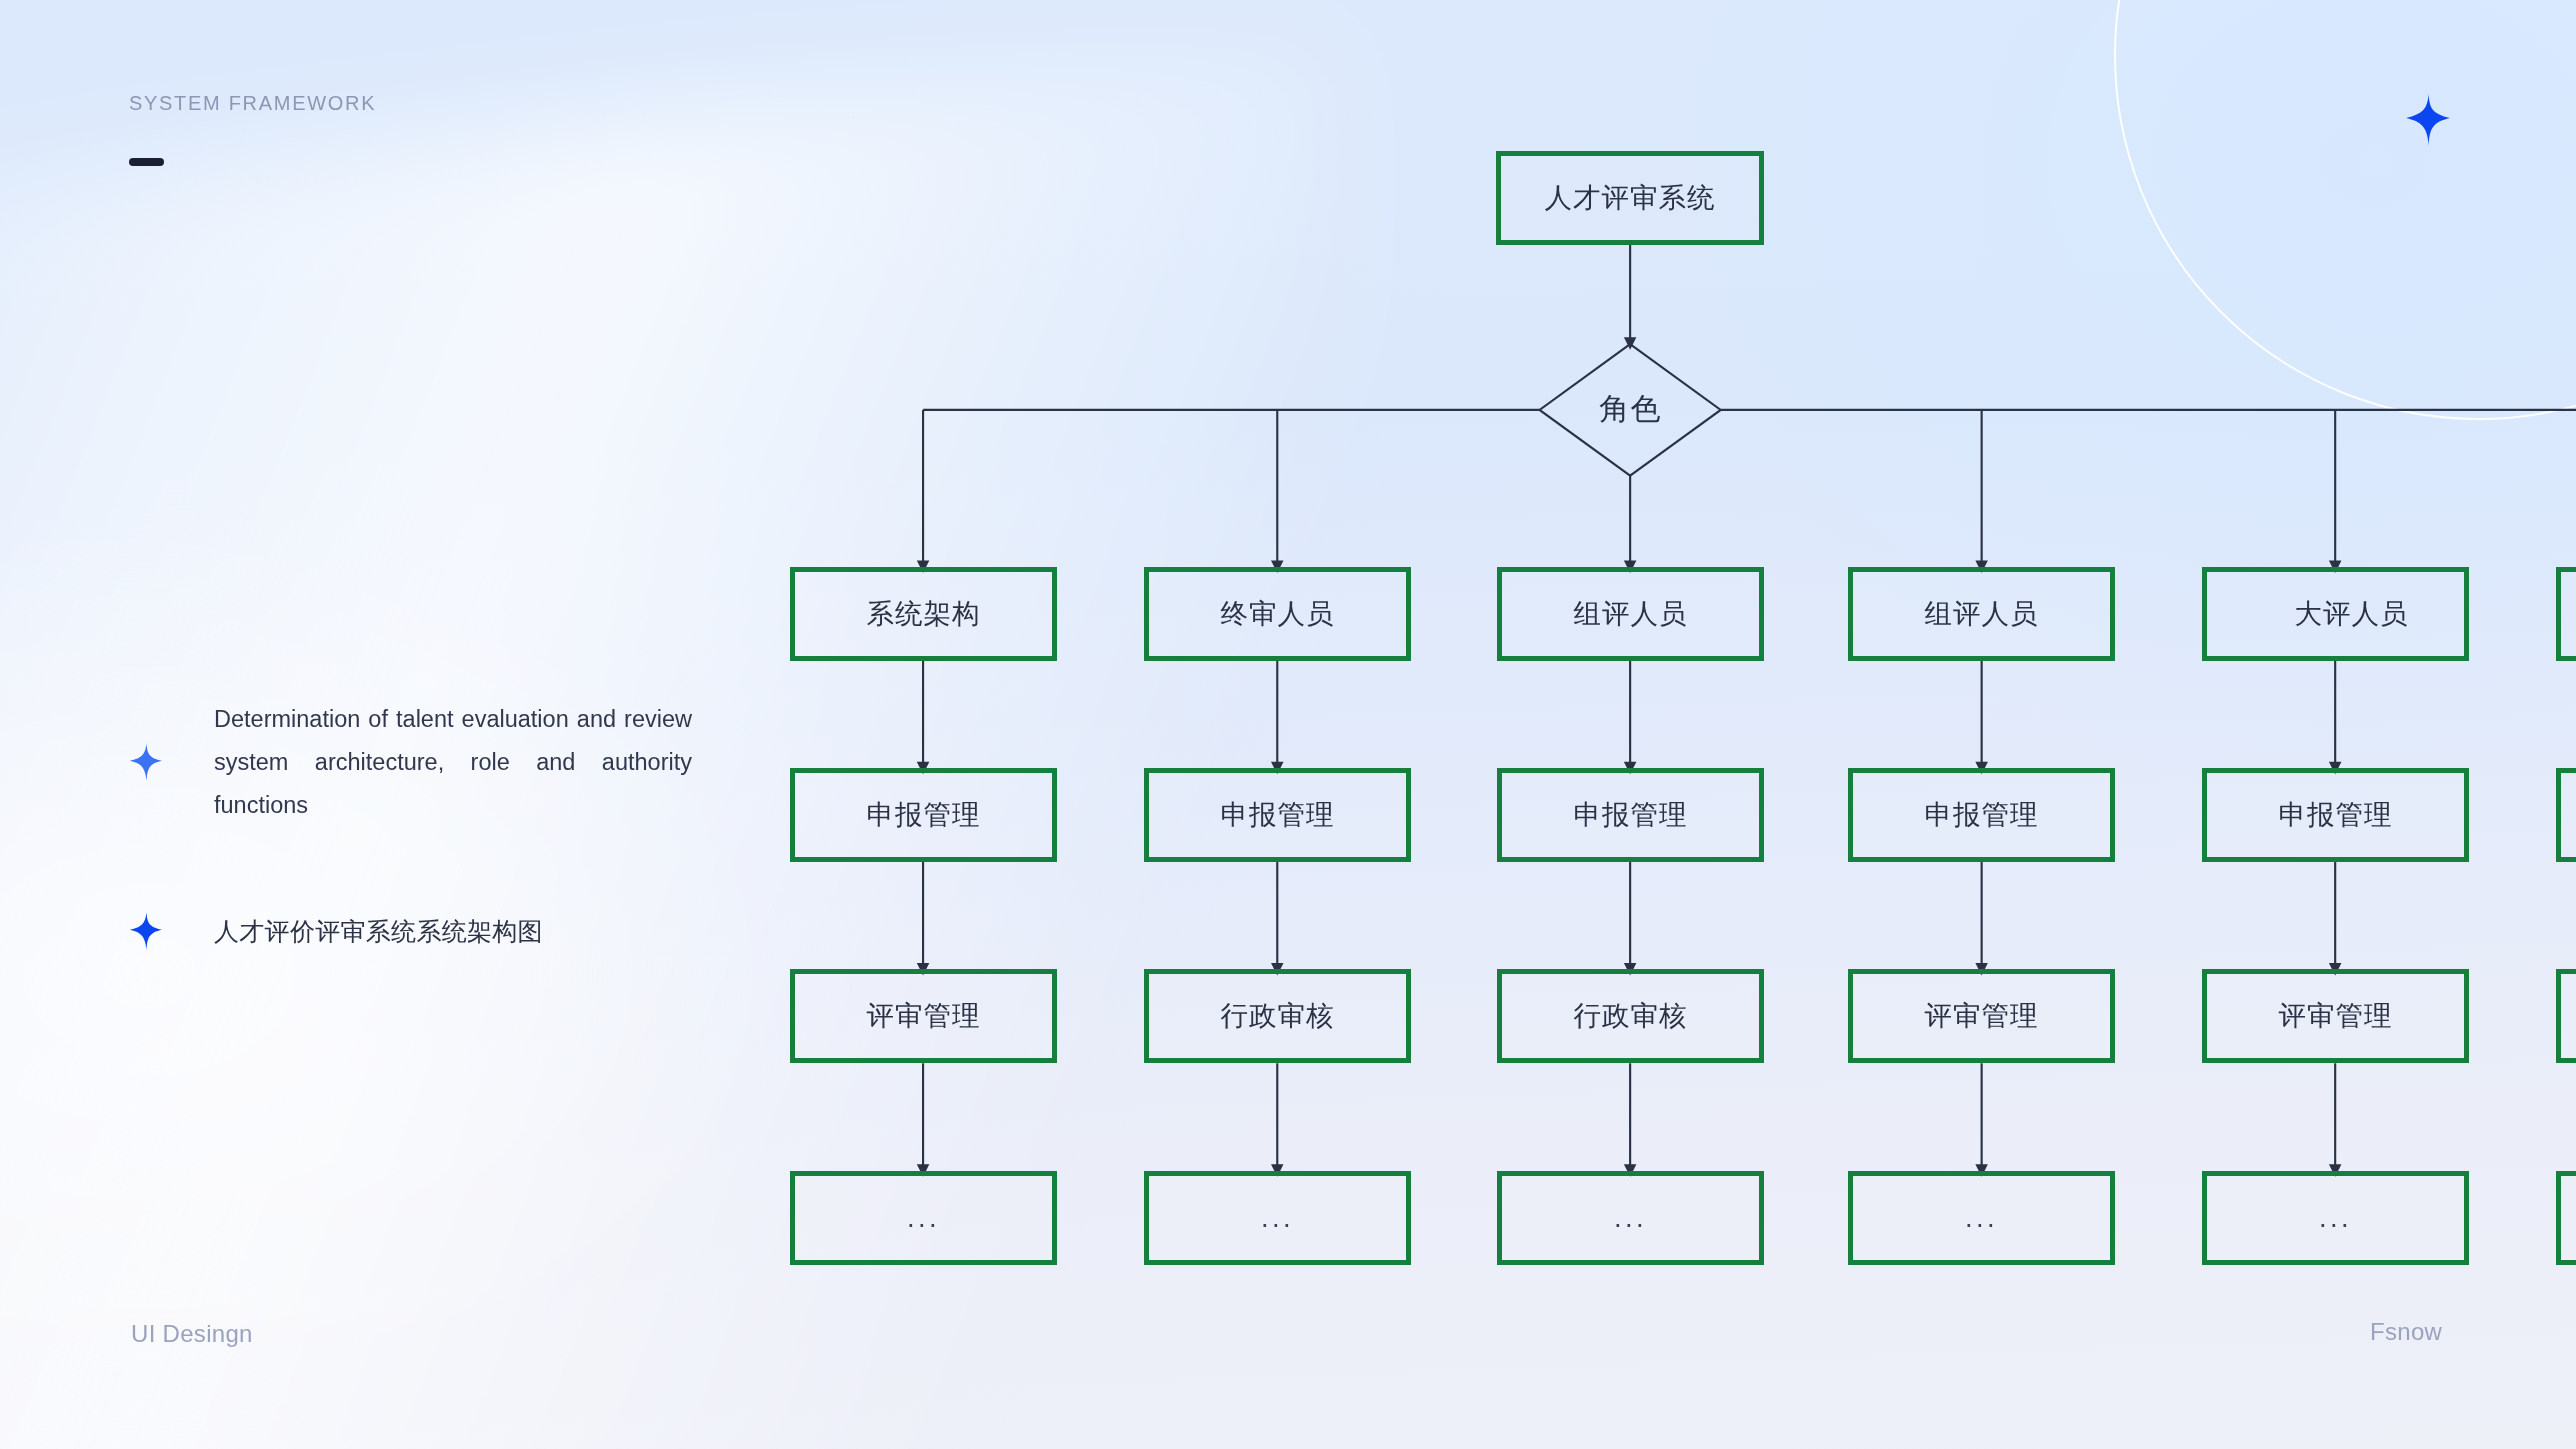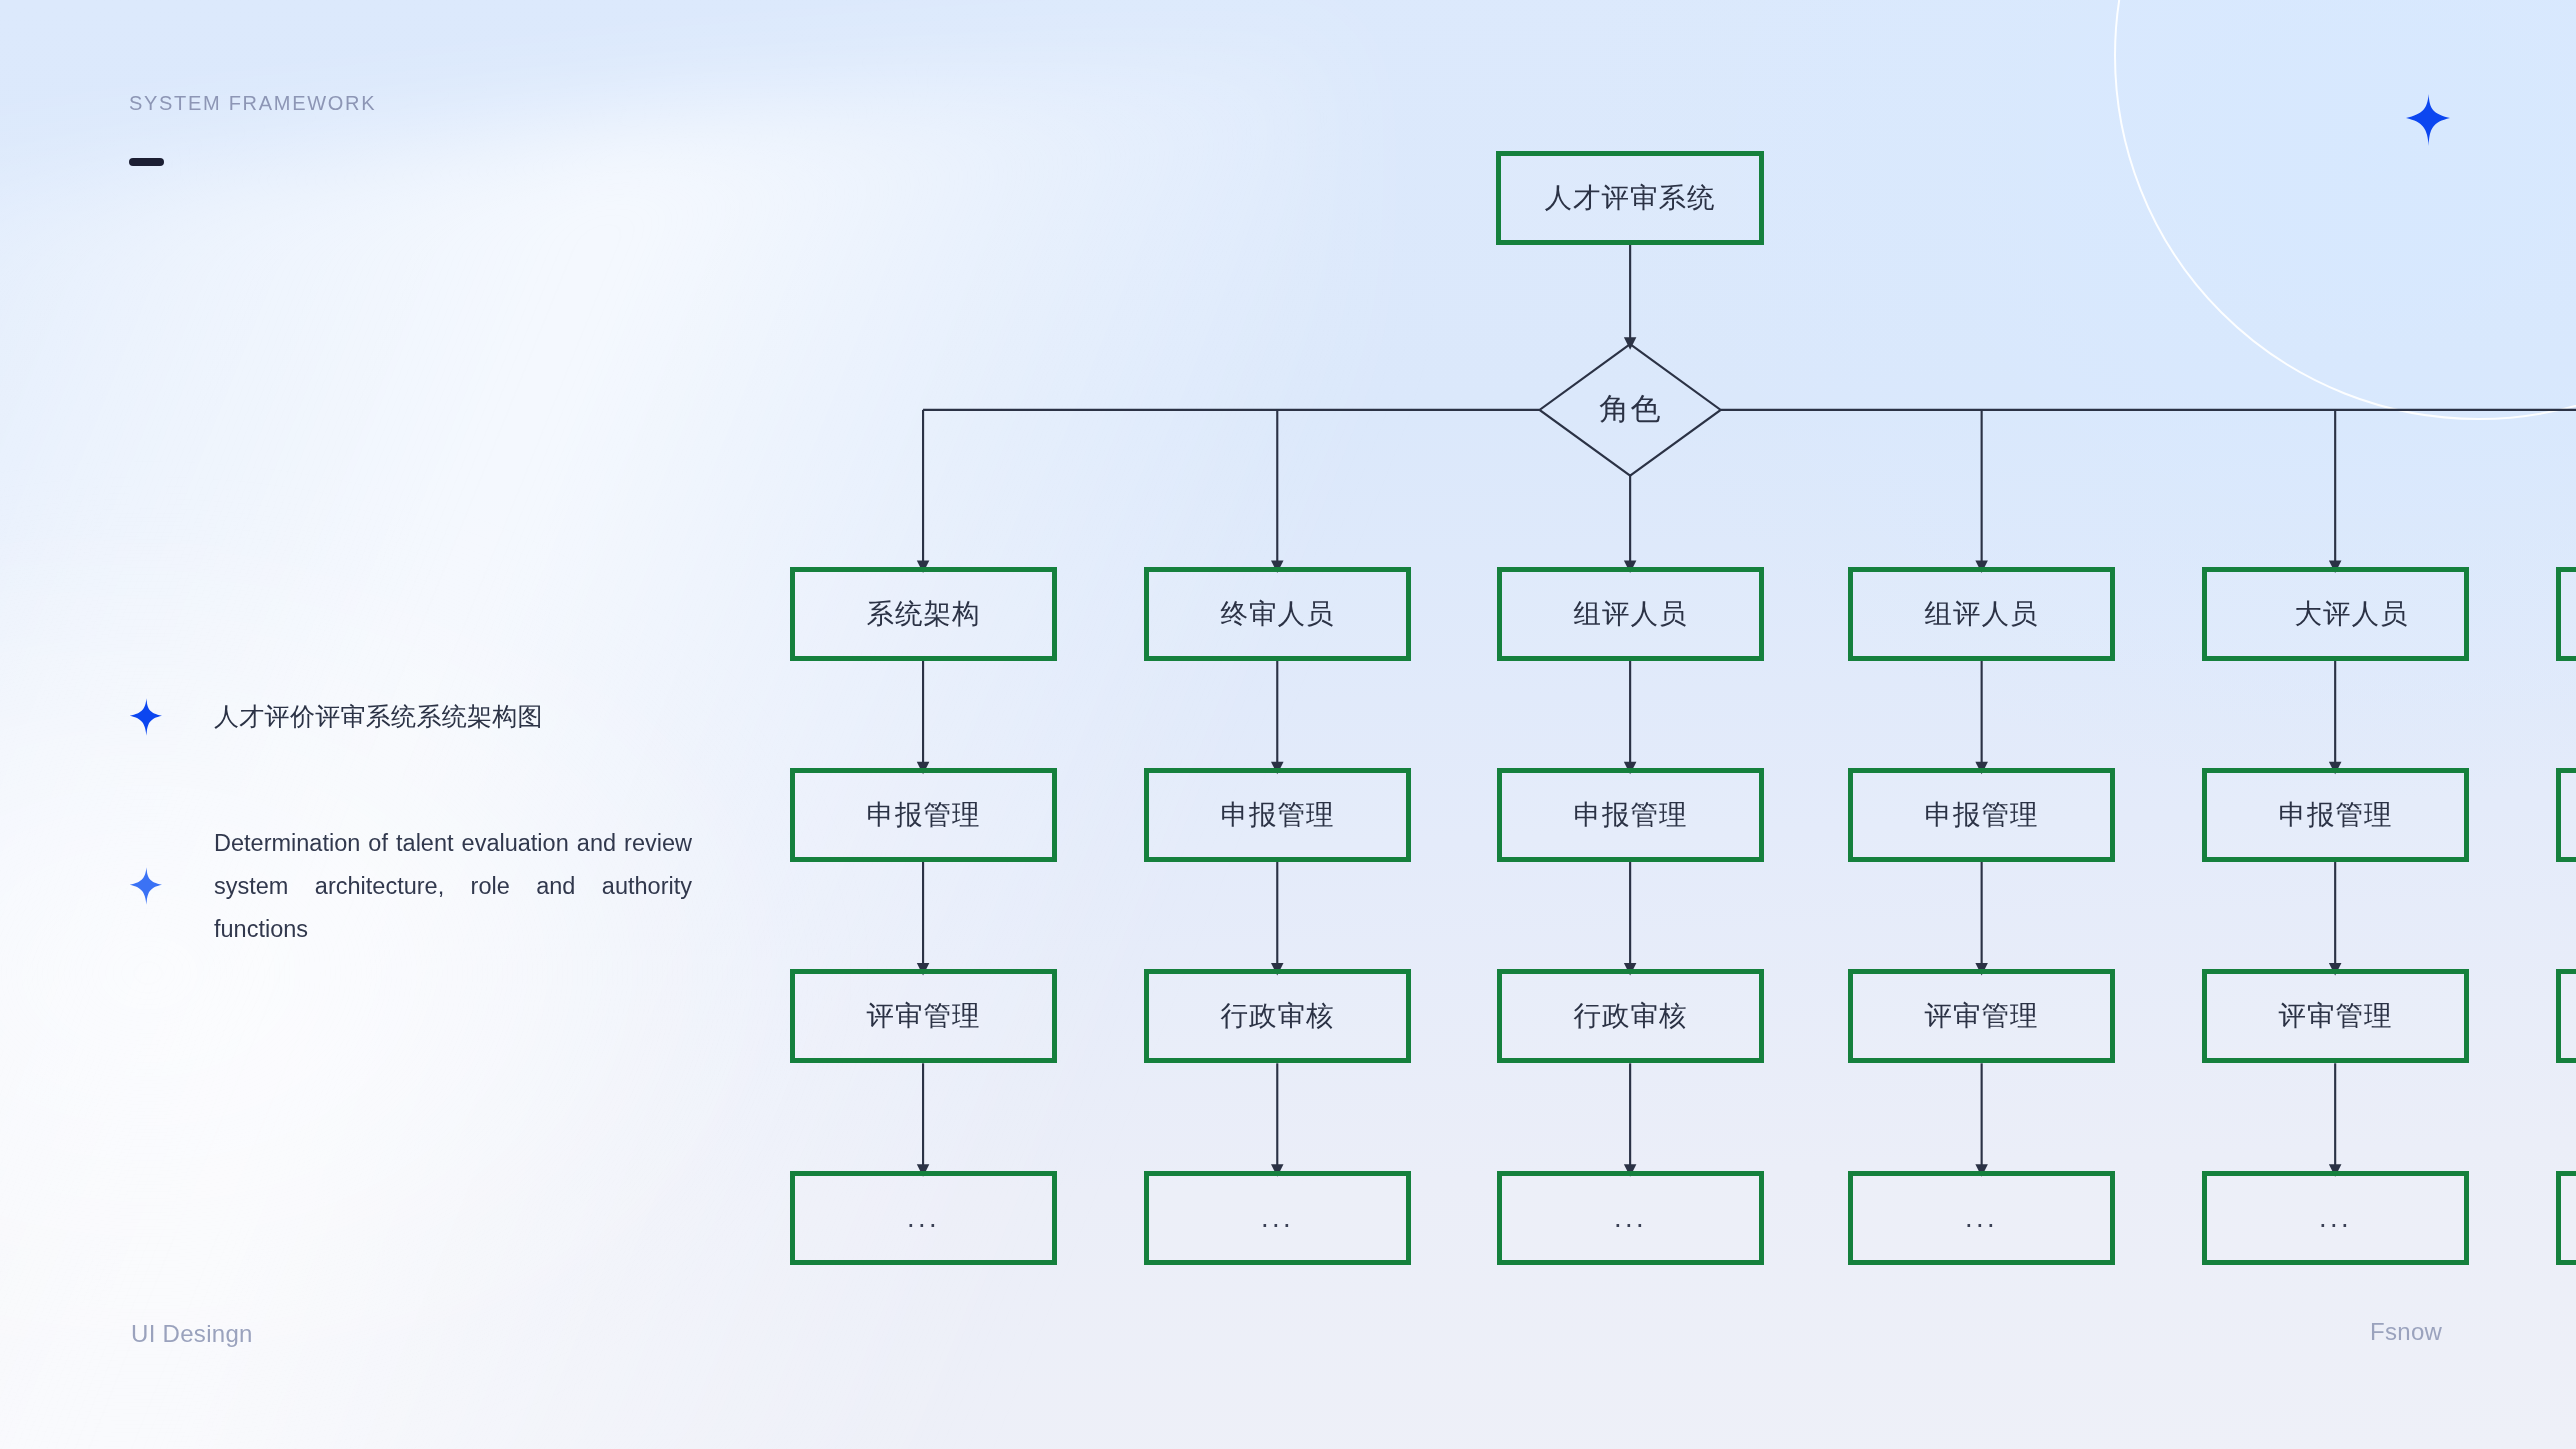--- a/index.html
+++ b/index.html
@@ -104,29 +104,29 @@
 </svg>
 
 <div id="header">
   <div id="page-subtitle">SYSTEM FRAMEWORK</div>
   <div id="title-rule"></div>
 </div>
 
 <div id="bullets">
   <div class="bullet-row">
     <svg class="bullet-star" viewBox="0 0 52 56">
+      <path d="M29 0 C30 16 33 22 52 26 C33 30 30 38 29 56 C27 38 23 30 4 26 C23 22 27 16 29 0 Z" fill="#3b72f5"></path>
+    </svg>
+    <div class="bullet-text-en">Determination of talent evaluation and review system architecture, role and authority functions</div>
+  </div>
+  <div class="bullet-row">
+    <svg class="bullet-star" viewBox="0 0 52 56">
       <path d="M29 0 C30 16 33 22 52 26 C33 30 30 38 29 56 C27 38 23 30 4 26 C23 22 27 16 29 0 Z" fill="#0c46f0"></path>
     </svg>
     <div class="bullet-text-cn">人才评价评审系统系统架构图</div>
-  </div>
-  <div class="bullet-row">
-    <svg class="bullet-star" viewBox="0 0 52 56">
-      <path d="M29 0 C30 16 33 22 52 26 C33 30 30 38 29 56 C27 38 23 30 4 26 C23 22 27 16 29 0 Z" fill="#3b72f5"></path>
-    </svg>
-    <div class="bullet-text-en">Determination of talent evaluation and review system architecture, role and authority functions</div>
   </div>
 </div>
 
 <div id="footer-left">UI Desingn</div>
 <div id="footer-right">Fsnow</div>
 
 <div id="flow">
   <svg width="2576" height="1449" viewBox="0 0 3840 2160">
     <defs>
       <marker id="arr" viewBox="0 0 12 12" refX="6" refY="6" markerWidth="7" markerHeight="7" orient="auto-start-reverse">

